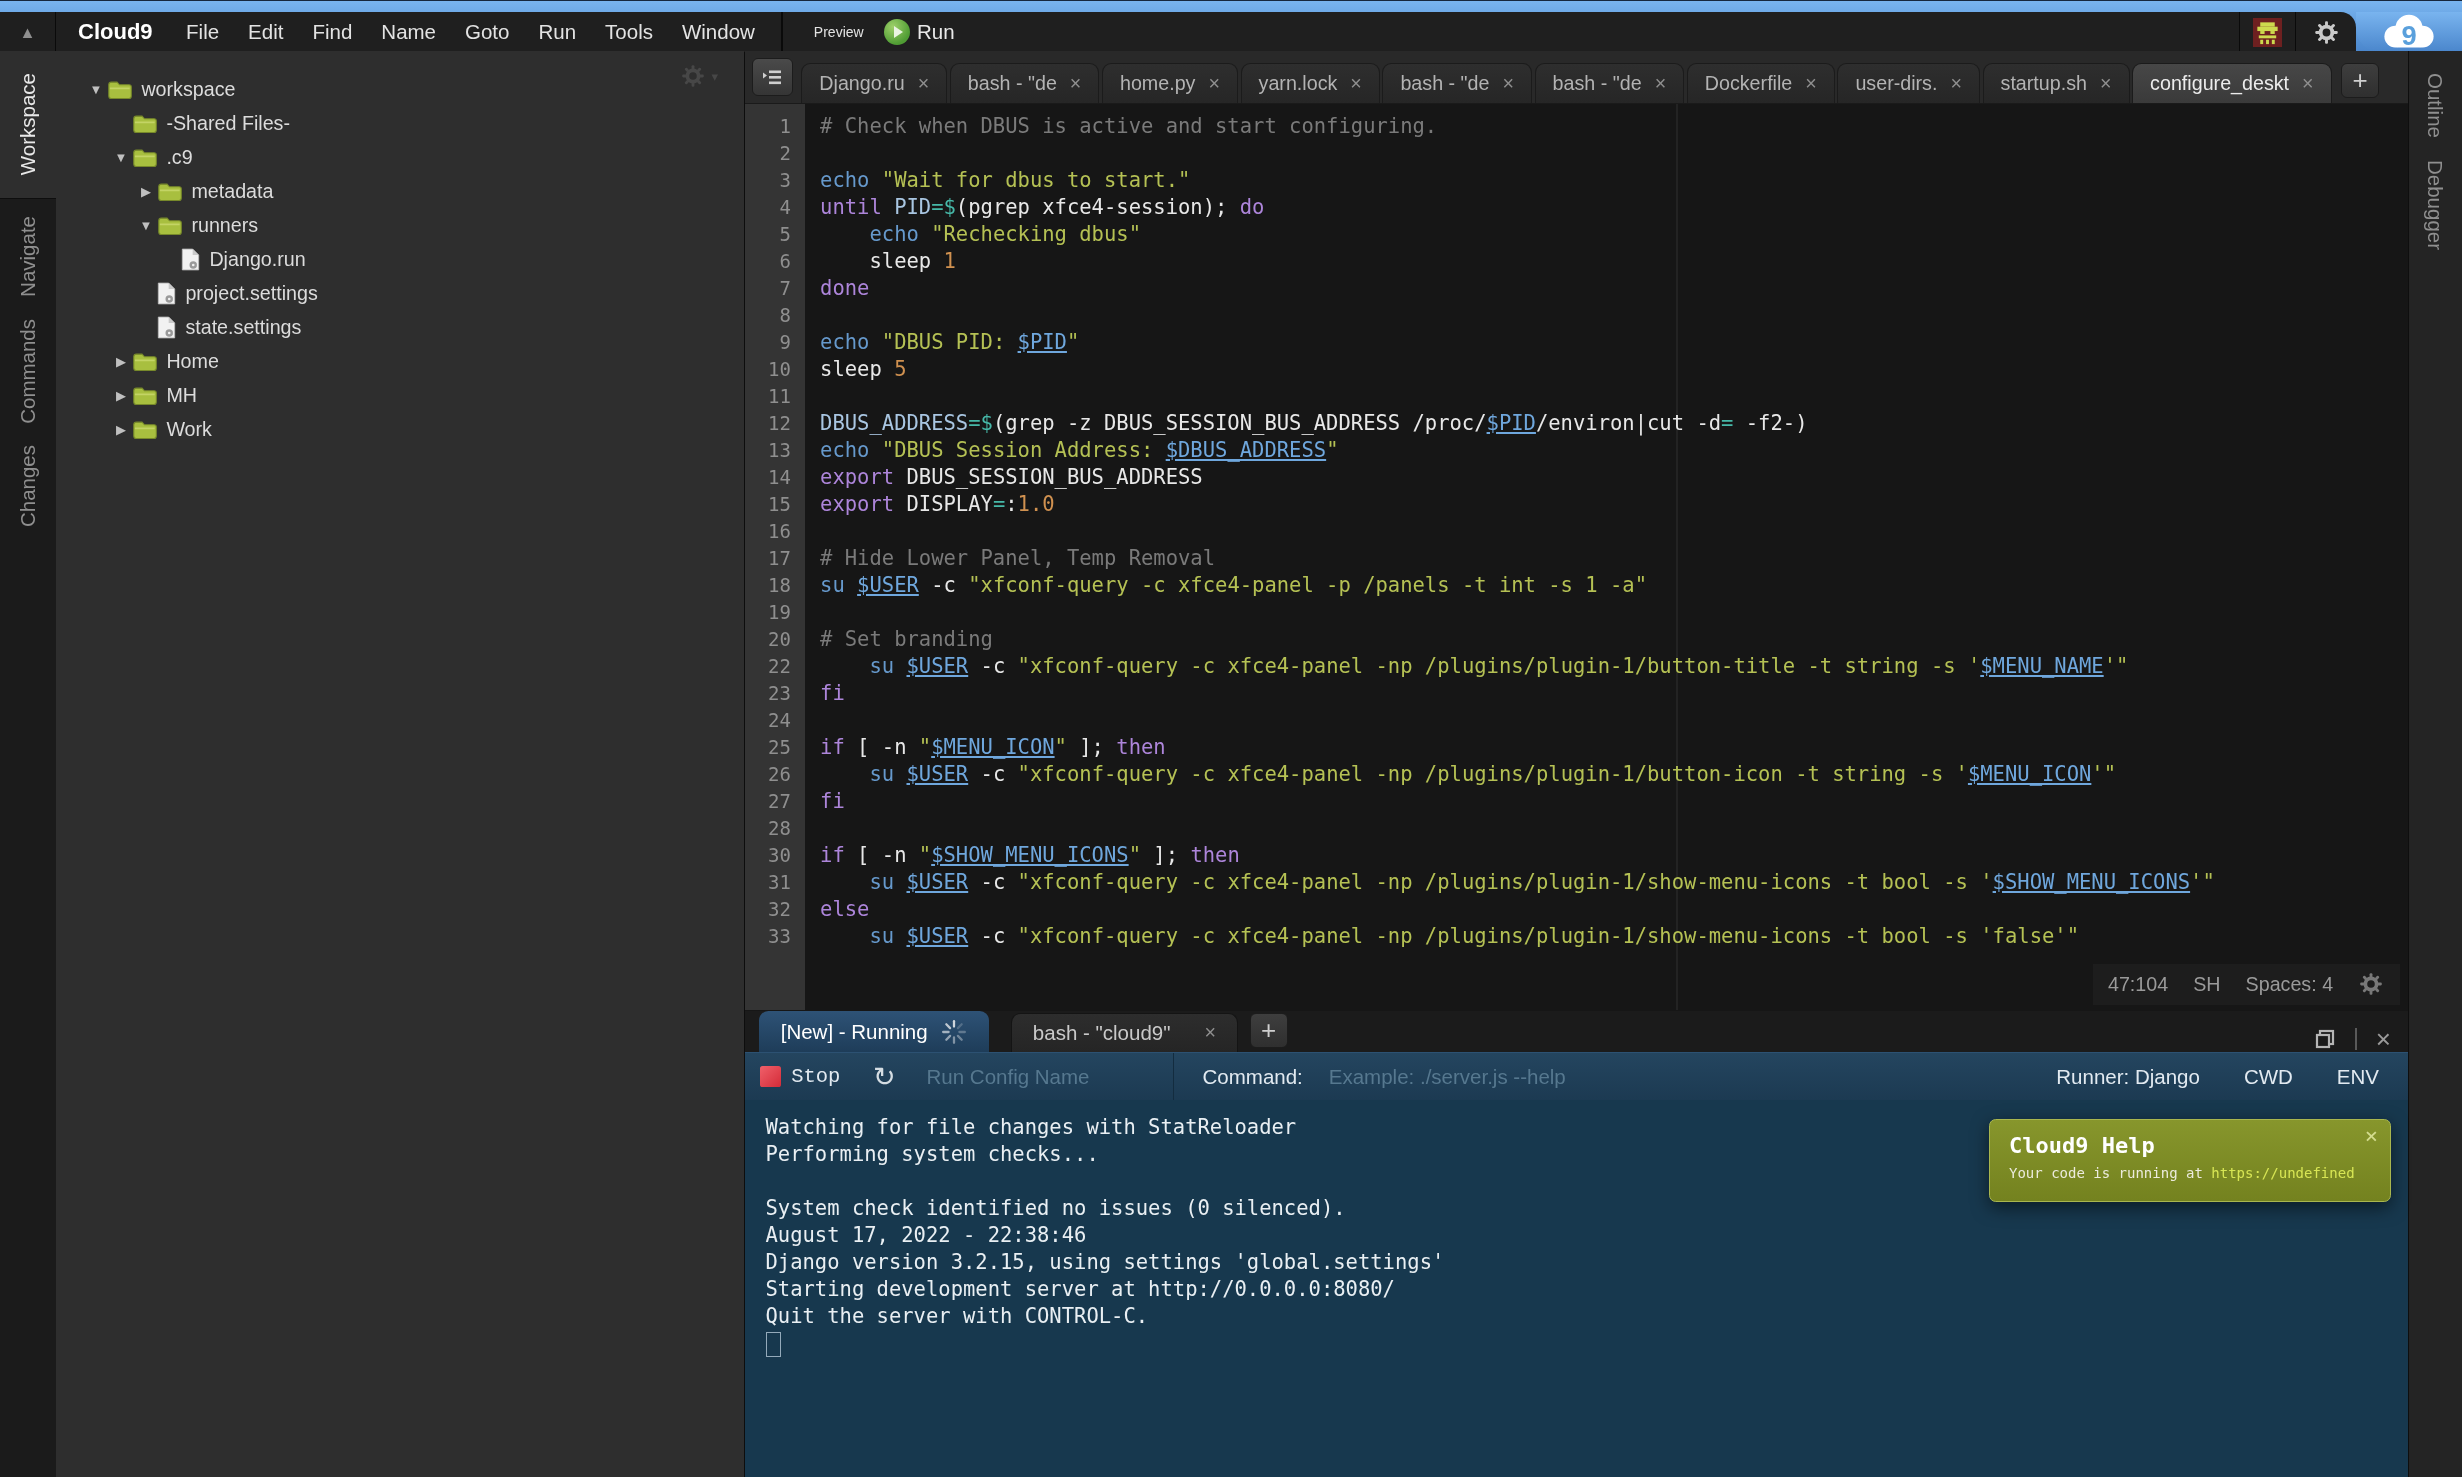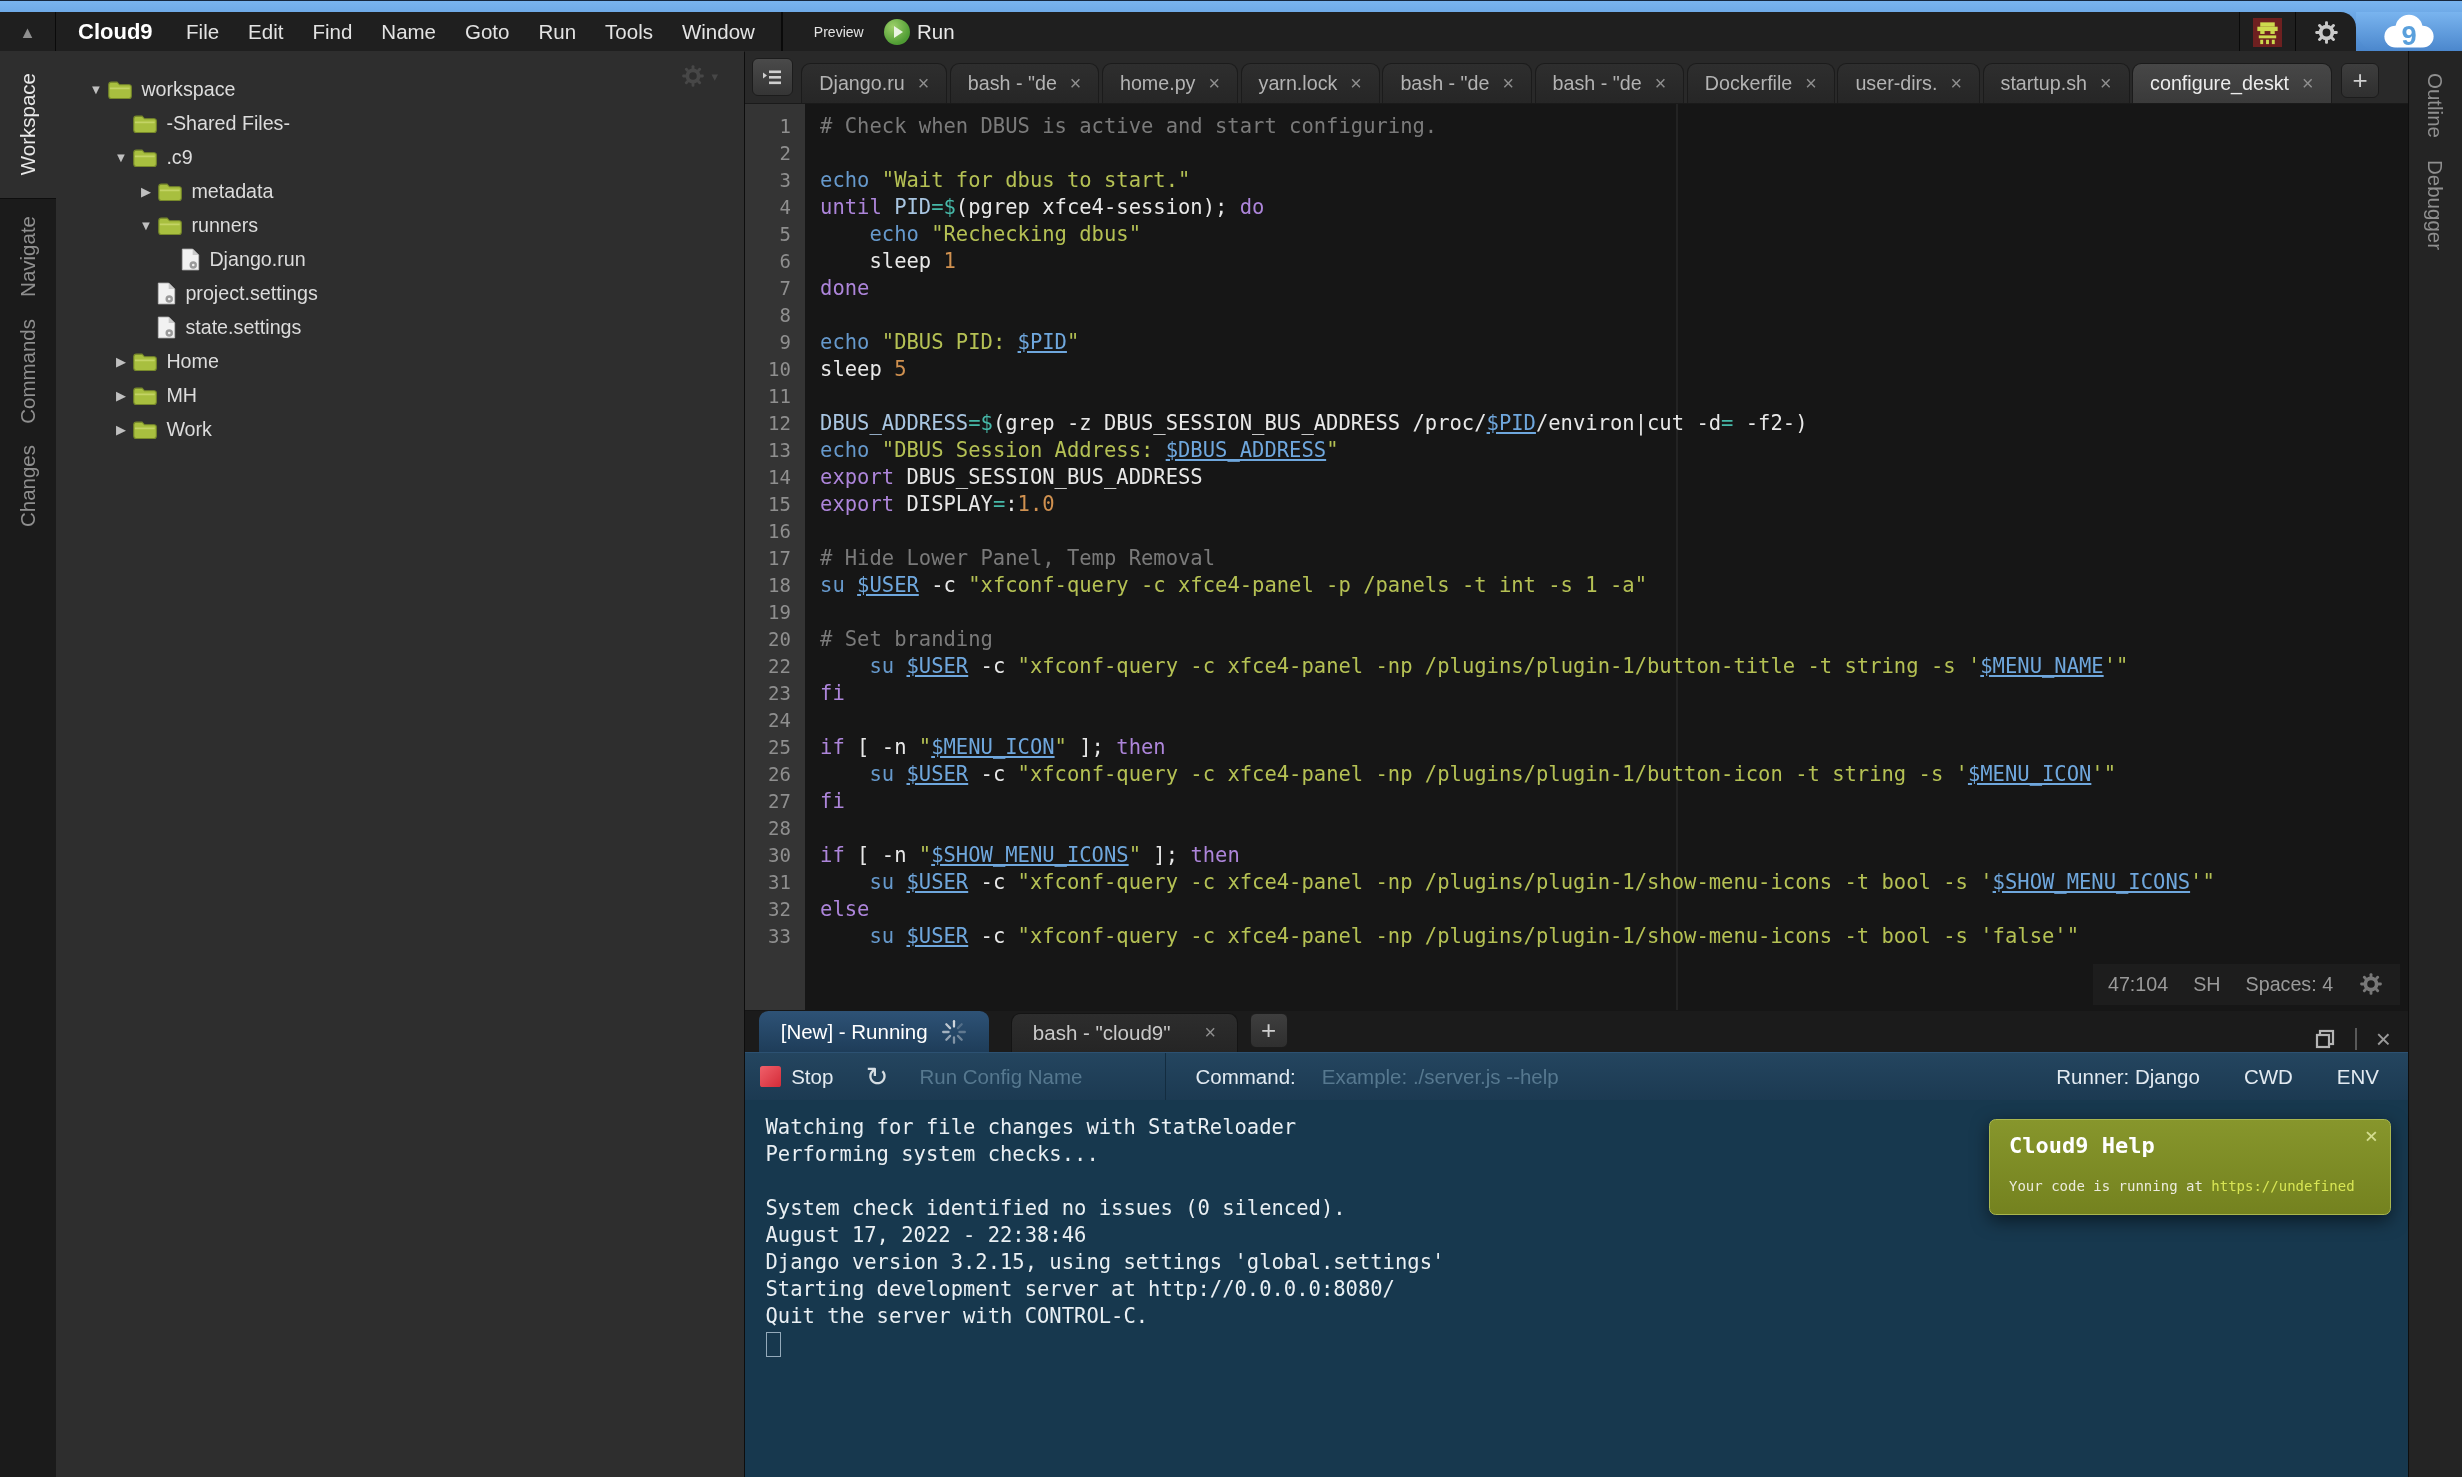--- a/index.html
+++ b/index.html
@@ -88,39 +88,39 @@
   #ctab-bash .tab-close{margin-left:34px;}
   #cplus-btn{width:36px;height:32.5px;margin:0 0 4.3px 12px;background:linear-gradient(#3e3e3e,#2f2f2f);
              border:0.9px solid #1c1c1c;border-radius:6px;color:#cfcfcf;font-size:26px;
              display:flex;align-items:center;justify-content:center;}
   #ctab-right{margin-left:auto;display:flex;align-items:center;gap:19px;margin-right:17px;color:#a8a8a8;}
   #ctab-right .vsep{width:1.7px;height:22px;background:#595959;}
   #console-close{font-size:26px;color:#9a9a9a;line-height:1;}
   #runbar{height:47px;background:linear-gradient(#24455f,#1c3a52);border-top:0.9px solid #2c5172;
           display:flex;align-items:center;padding-left:15.4px;font-size:20.5px;color:#e2eaf1;}
   #stop-icon{width:20.5px;height:20.5px;border-radius:2.6px;background:linear-gradient(135deg,#f0606a,#d42b38);flex:none;}
-  #stop-label{margin-left:10.3px;}
+  #stop-label{margin-left:10.3px;font-family:Liberation Mono, monospace;}
   #restart-icon{font-size:27px;color:#d5dde3;margin-left:32.5px;font-family:"DejaVu Sans",sans-serif;}
   .rb-input{background:transparent;border:none;outline:none;font-size:20.5px;color:#e8e8e8;
             font-family:"Liberation Sans",sans-serif;}
   .rb-input::placeholder{color:#56788f;}
   #config-input{width:222px;margin-left:29px;}
   #command-group{display:flex;align-items:center;margin-left:22px;padding-left:29px;height:47px;
                  border-left:1.7px solid #132c3f;}
   #command-input{width:376px;margin-left:24px;}
   #runbar-right{margin-left:auto;display:flex;align-items:center;gap:44px;margin-right:29px;}
   #terminal{position:relative;height:376px;padding:13.7px 20.5px;
             font-family:"DejaVu Sans Mono",monospace;font-size:20.5px;line-height:27px;color:#e9eff3;}
   .term-line{white-space:pre;min-height:27px;}
   #term-cursor{width:13px;height:23px;border:1.7px solid #94aaba;margin-top:2.6px;}
   
   #notif{position:absolute;top:19px;right:17px;width:402px;box-sizing:border-box;padding:12px 17px 13.7px 19px;
          background:linear-gradient(#87962c,#74821f);border:0.9px solid #a9b64e;border-radius:6.8px;
          box-shadow:0 5.1px 17px rgba(0,0,0,.5);}
-  #notif-title{font-size:22px;font-weight:bold;color:#ffffff;margin-bottom:14px;}
+  #notif-title{font-size:22px;font-weight:bold;color:#ffffff;margin-bottom:1px;}
   #notif-body{font-size:14px;color:#ecebdd;}
   #notif-link{color:#d8e654;}
   #notif-close{position:absolute;top:5.1px;right:12px;color:#d3dc8e;font-size:22px;line-height:1;}
   svg{display:block;}
 </style>
 </head>
 <body>
 
 <svg width="0" height="0" style="position:absolute">
   <defs>

